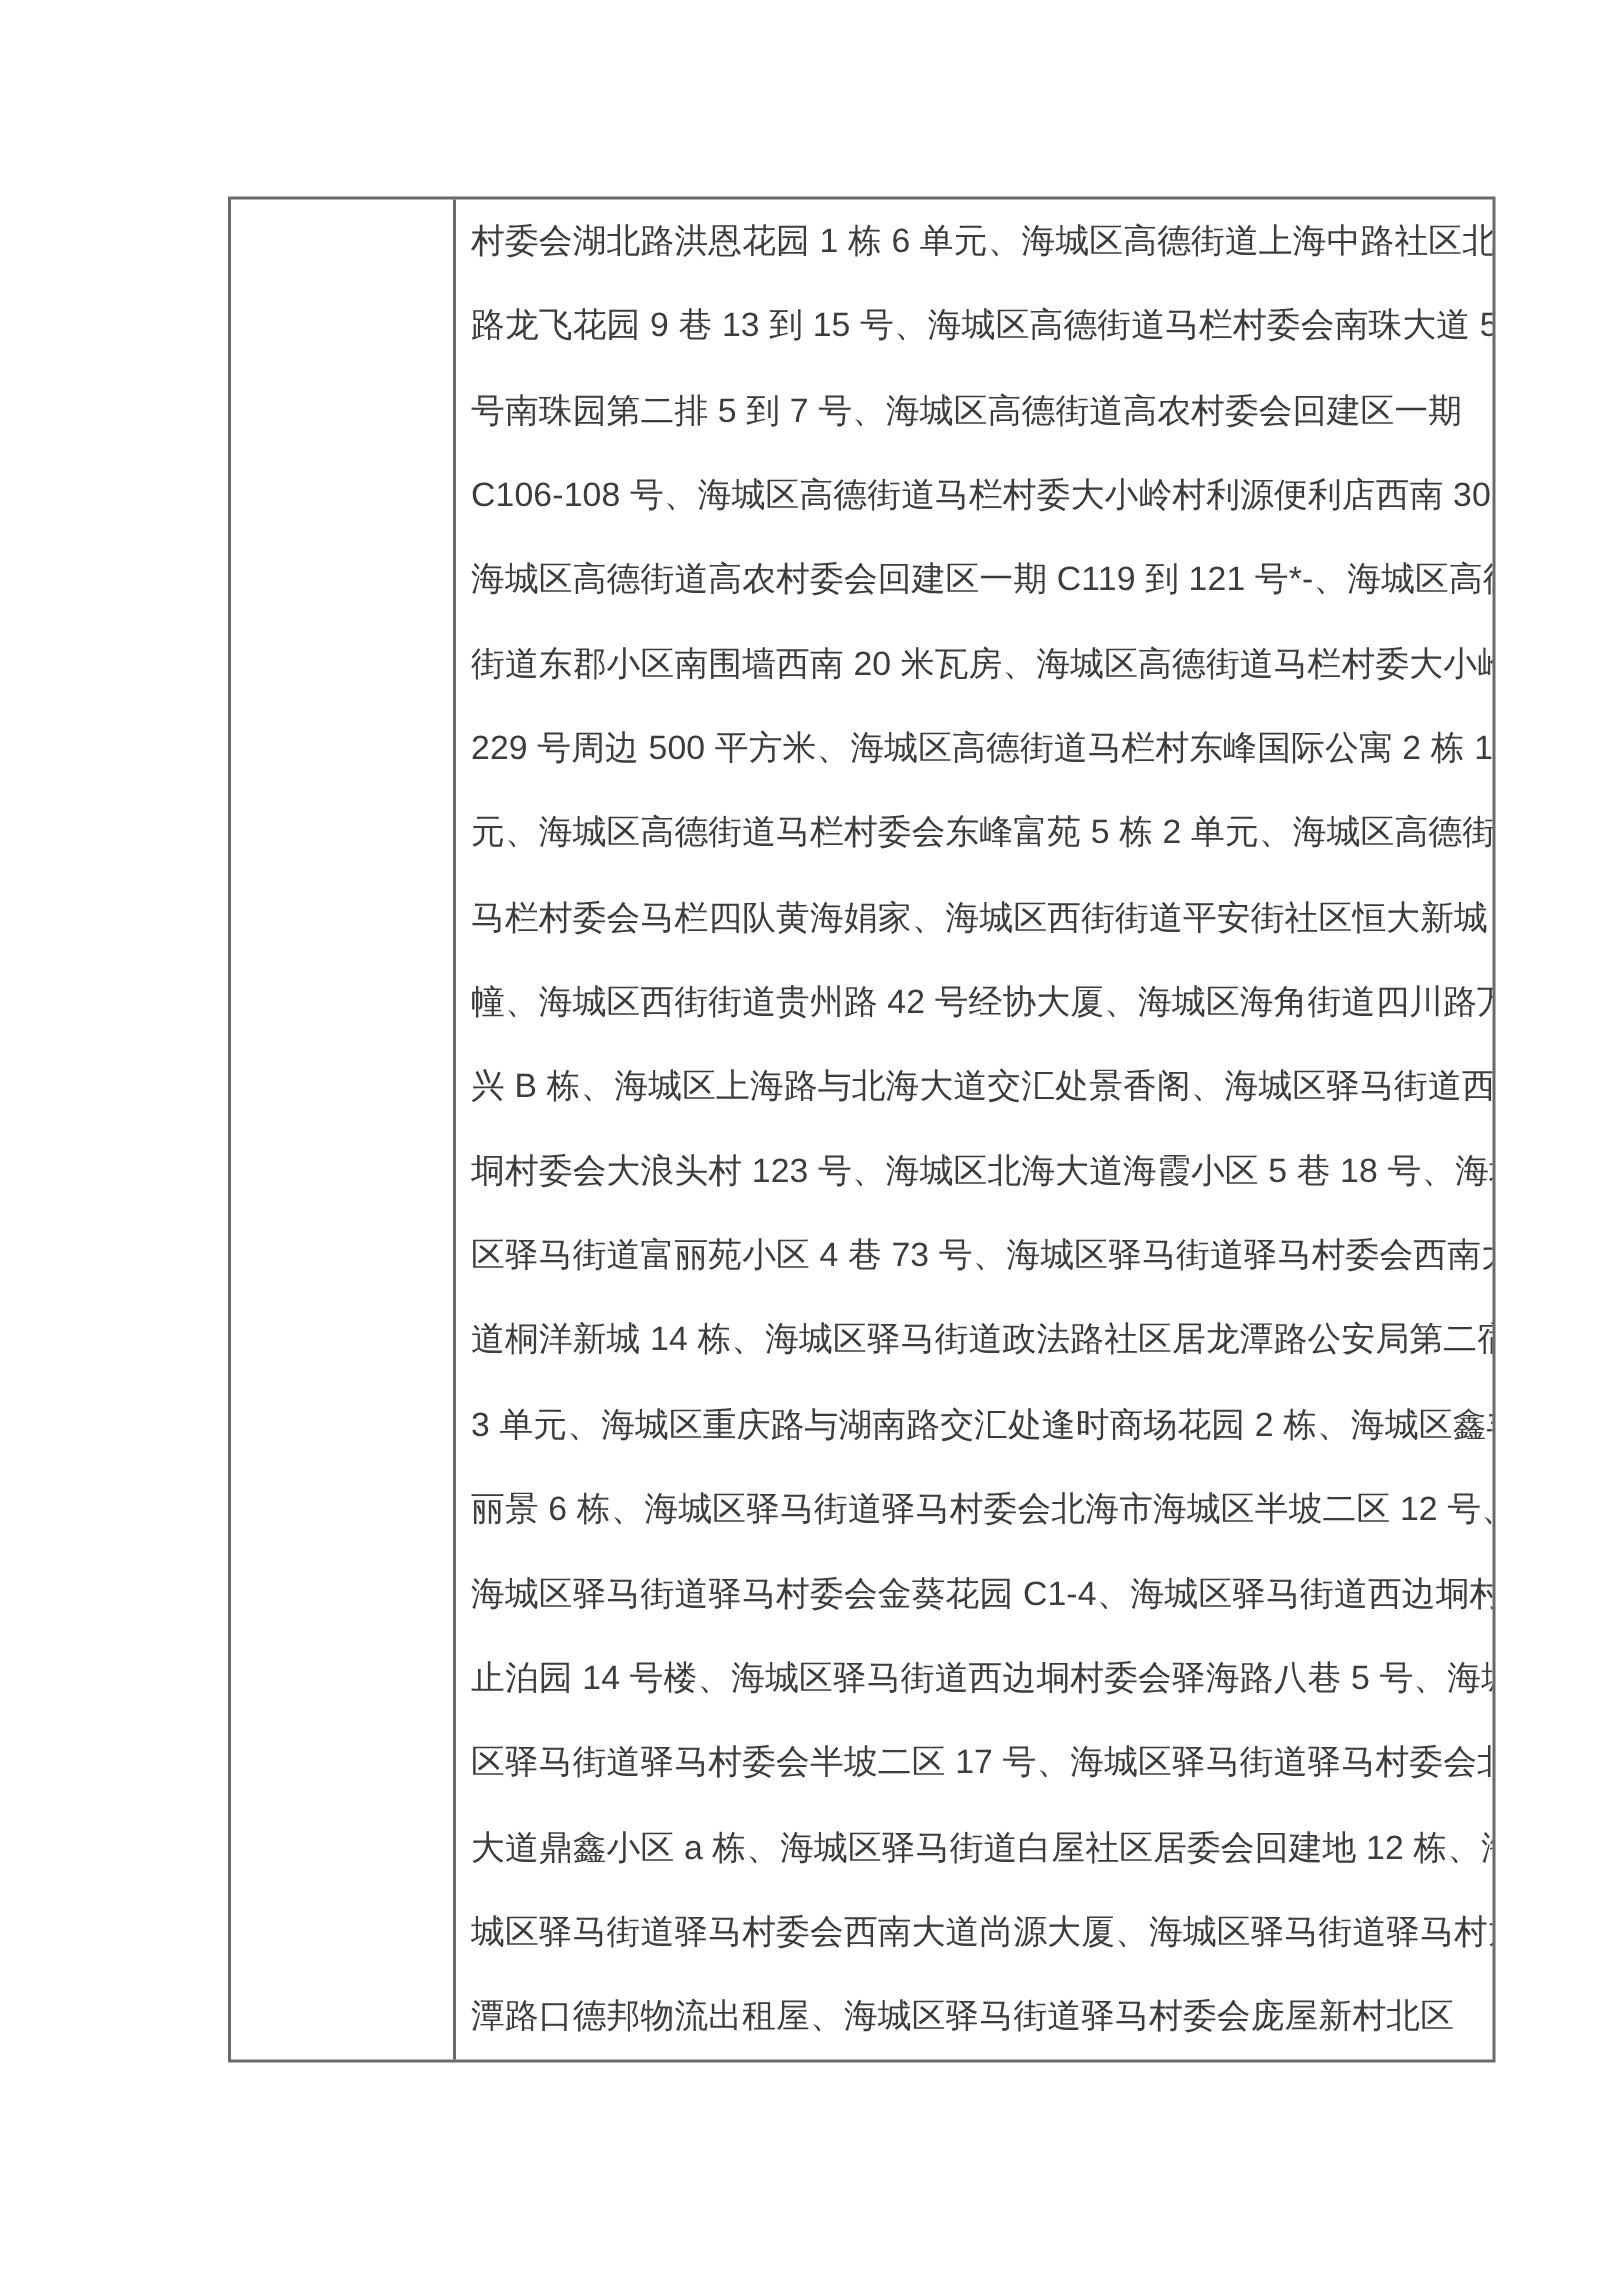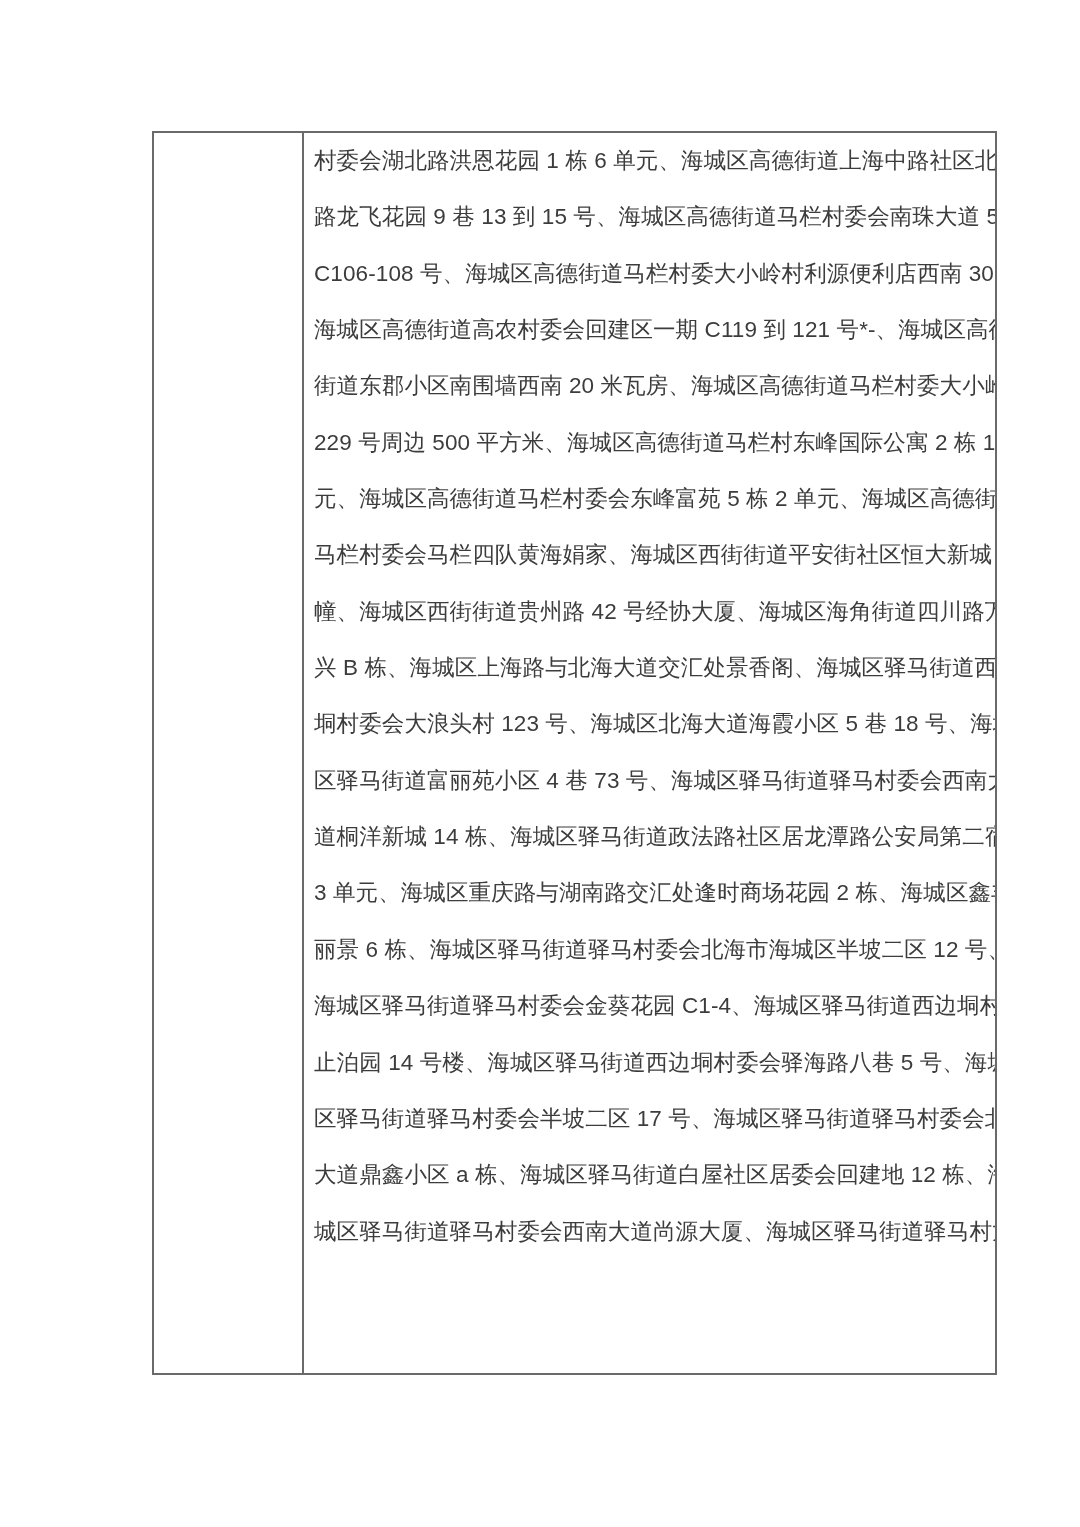--- a/index.html
+++ b/index.html
@@ -49,33 +49,35 @@
 </style>
 </head>
 <body>
 
 <div class="page">
   <div class="doc-table">
     <div class="cell label-cell"></div>
     <div class="cell address-cell">
       <div class="addr-line">村委会湖北路洪恩花园 1 栋 6 单元、海城区高德街道上海中路社区北星</div>
       <div class="addr-line">路龙飞花园 9 巷 13 到 15 号、海城区高德街道马栏村委会南珠大道 50</div>
+      <div class="addr-line">号南珠园第二排 5 到 7 号、海城区高德街道高农村委会回建区一期</div>
       <div class="addr-line">C106-108 号、海城区高德街道马栏村委大小岭村利源便利店西南 30 米、</div>
       <div class="addr-line">海城区高德街道高农村委会回建区一期 C119 到 121 号*-、海城区高德</div>
       <div class="addr-line">街道东郡小区南围墙西南 20 米瓦房、海城区高德街道马栏村委大小岭</div>
       <div class="addr-line">229 号周边 500 平方米、海城区高德街道马栏村东峰国际公寓 2 栋 1 单</div>
       <div class="addr-line">元、海城区高德街道马栏村委会东峰富苑 5 栋 2 单元、海城区高德街道</div>
       <div class="addr-line">马栏村委会马栏四队黄海娟家、海城区西街街道平安街社区恒大新城 A2</div>
       <div class="addr-line">幢、海城区西街街道贵州路 42 号经协大厦、海城区海角街道四川路万家</div>
       <div class="addr-line">兴 B 栋、海城区上海路与北海大道交汇处景香阁、海城区驿马街道西边</div>
       <div class="addr-line">垌村委会大浪头村 123 号、海城区北海大道海霞小区 5 巷 18 号、海城</div>
       <div class="addr-line">区驿马街道富丽苑小区 4 巷 73 号、海城区驿马街道驿马村委会西南大</div>
       <div class="addr-line">道桐洋新城 14 栋、海城区驿马街道政法路社区居龙潭路公安局第二宿舍</div>
       <div class="addr-line">3 单元、海城区重庆路与湖南路交汇处逢时商场花园 2 栋、海城区鑫丰</div>
       <div class="addr-line">丽景 6 栋、海城区驿马街道驿马村委会北海市海城区半坡二区 12 号、</div>
       <div class="addr-line">海城区驿马街道驿马村委会金葵花园 C1-4、海城区驿马街道西边垌村委</div>
       <div class="addr-line">止泊园 14 号楼、海城区驿马街道西边垌村委会驿海路八巷 5 号、海城</div>
       <div class="addr-line">区驿马街道驿马村委会半坡二区 17 号、海城区驿马街道驿马村委会北海</div>
       <div class="addr-line">大道鼎鑫小区 a 栋、海城区驿马街道白屋社区居委会回建地 12 栋、海</div>
       <div class="addr-line">城区驿马街道驿马村委会西南大道尚源大厦、海城区驿马街道驿马村龙</div>
+      <div class="addr-line">潭路口德邦物流出租屋、海城区驿马街道驿马村委会庞屋新村北区</div>
     </div>
   </div>
 </div>
 
 </body></html>

